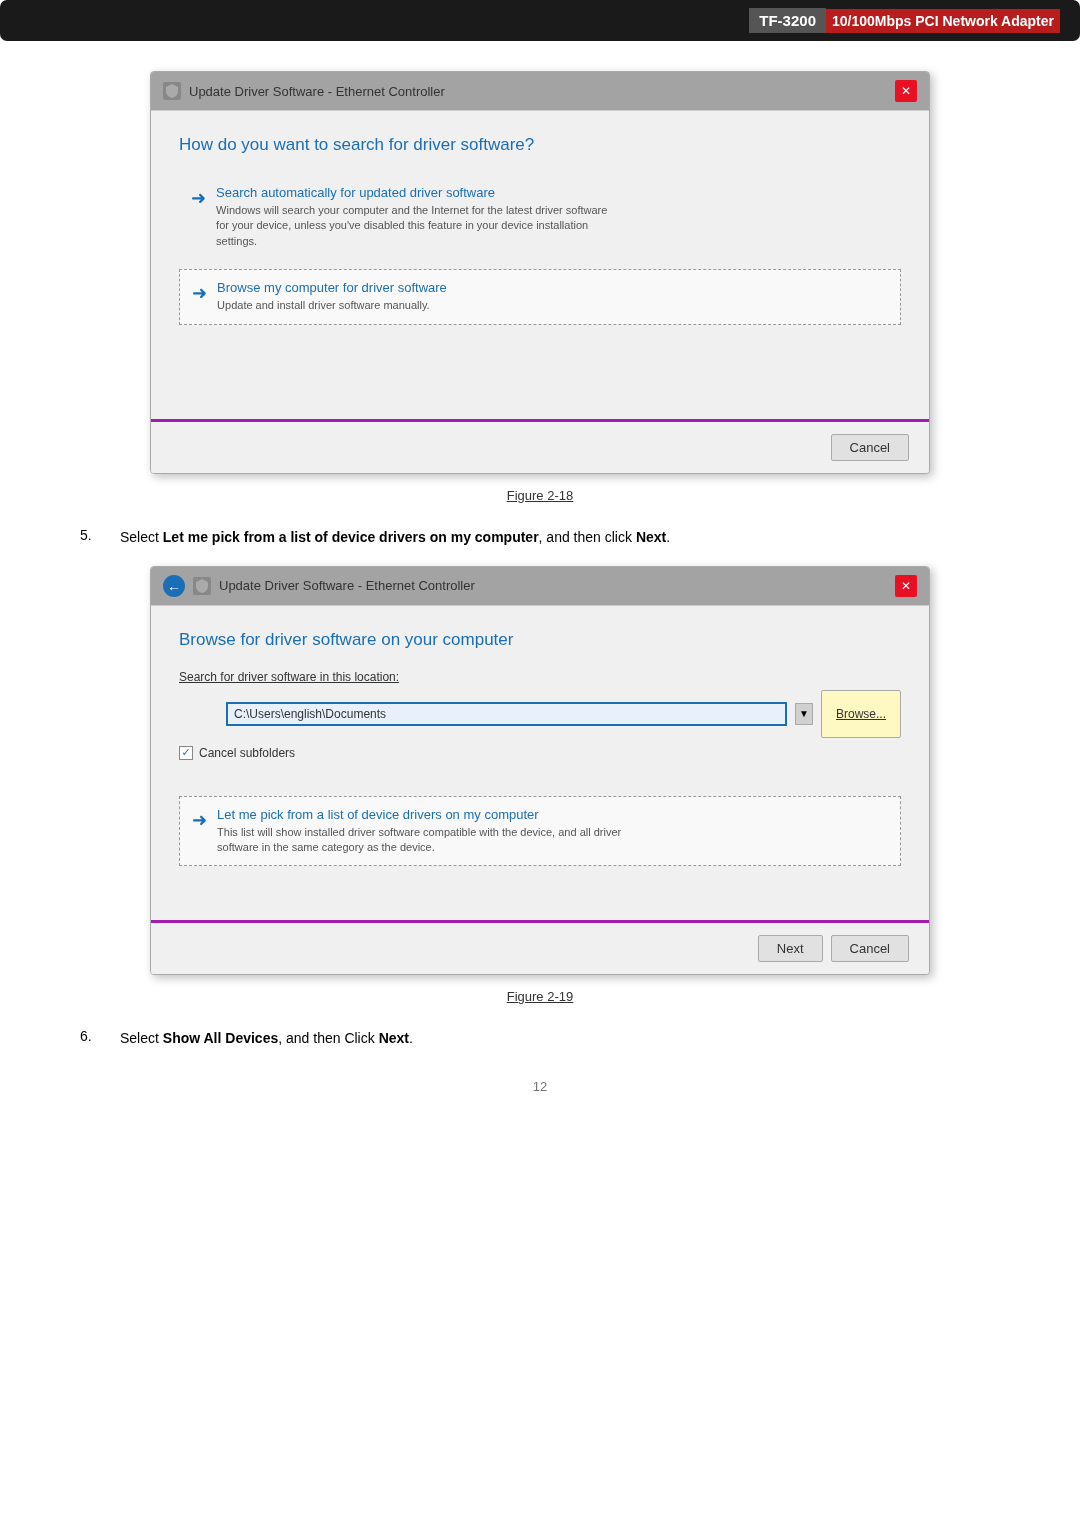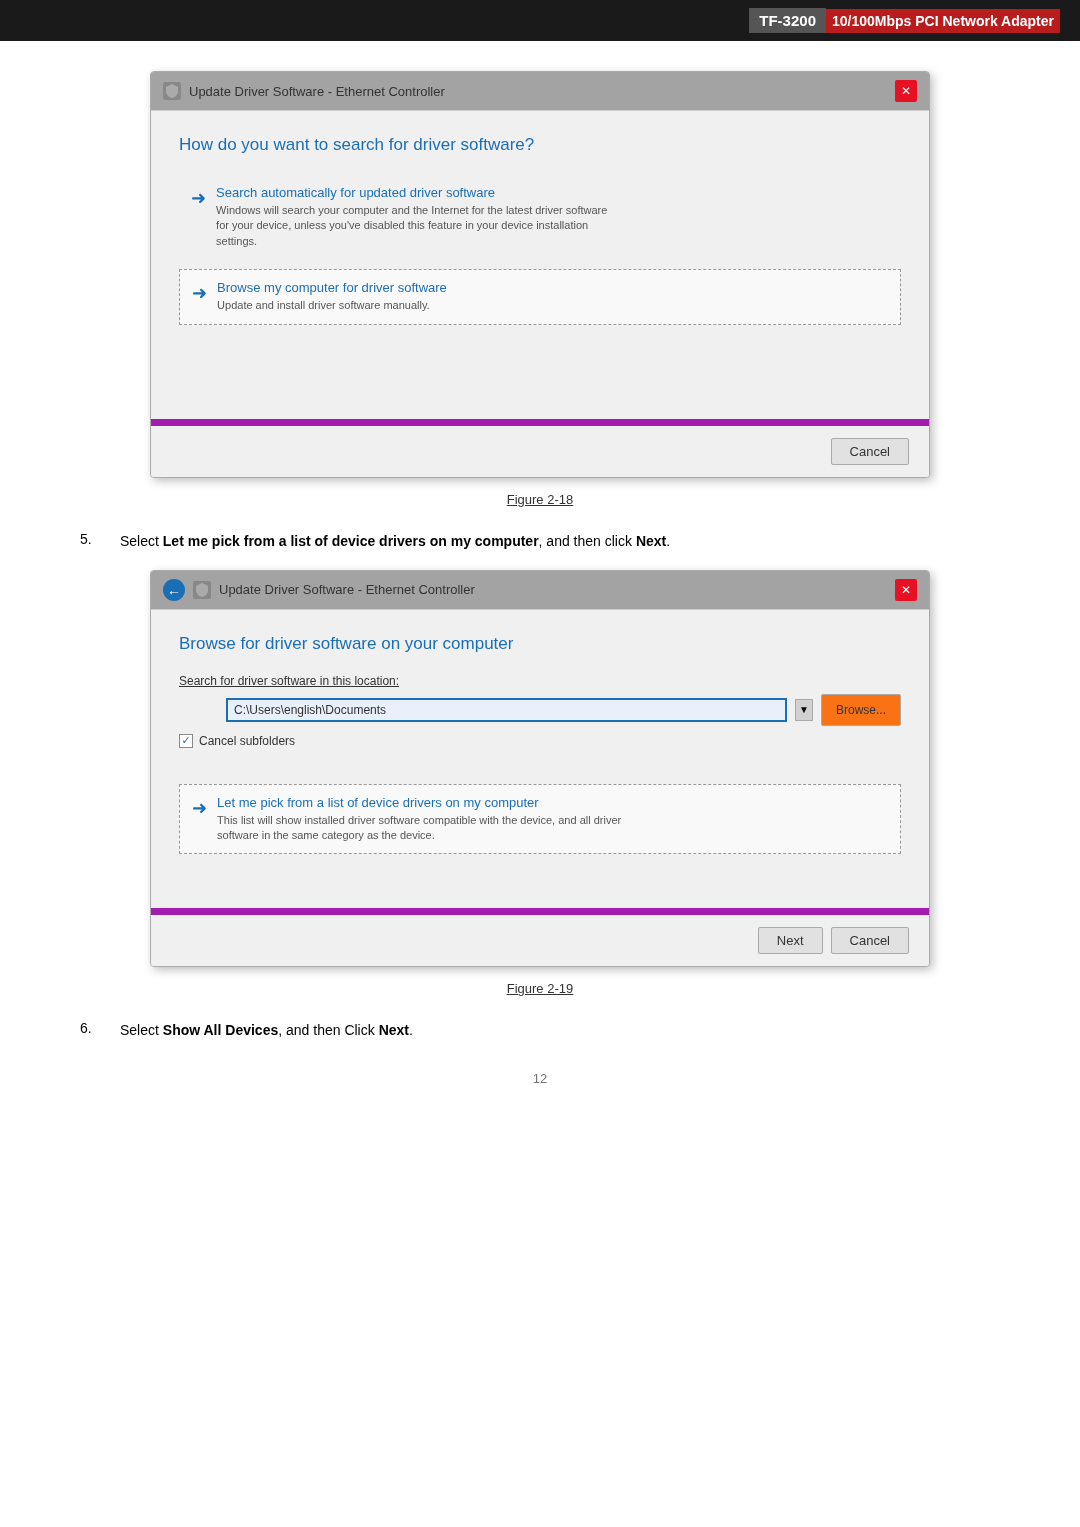--- a/index.html
+++ b/index.html
@@ -11,20 +11,21 @@
       color: #000;
     }
 
     
     .header-bar {
       display: flex;
       align-items: center;
       justify-content: flex-end;
       background: #1a1a1a;
       padding: 8px 20px;
+      border-radius: 7px;
     }
     .header-title {
       display: flex;
       align-items: center;
       gap: 0;
     }
     .header-tf {
       background: #555;
       color: #fff;
       padding: 4px 10px;
@@ -138,21 +139,21 @@
       line-height: 1.4;
     }
 
     
     .dialog-footer {
       padding: 12px 20px;
       display: flex;
       justify-content: flex-end;
       gap: 8px;
       background: #f0f0f0;
-      border-top: 7px solid #a21caf;
+      border-top: 3px solid #a21caf;
     }
 
     .btn {
       padding: 5px 18px;
       font-size: 13px;
       background: #e1e1e1;
       border: 1px solid #aaa;
       border-radius: 2px;
       cursor: pointer;
       color: #333;
@@ -214,27 +215,28 @@
       height: 22px;
       background: #d0d0d0;
       border: 1px solid #aaa;
       display: flex;
       align-items: center;
       justify-content: center;
       font-size: 10px;
       cursor: pointer;
     }
     .browse-btn {
-      padding: 8px 14px;
-      font-size: 12px;
-      background: #f97316;
+      padding: 16px 14px;
+      font-size: 12px;
+      background: #fef9c3;
       border: 1px solid #aaa;
       border-radius: 2px;
       cursor: pointer;
       color: #333;
+      text-decoration: underline;
     }
     .checkbox-row {
       display: flex;
       align-items: center;
       gap: 6px;
       margin-bottom: 16px;
       font-size: 12px;
       color: #333;
     }
     .checkbox-box {

